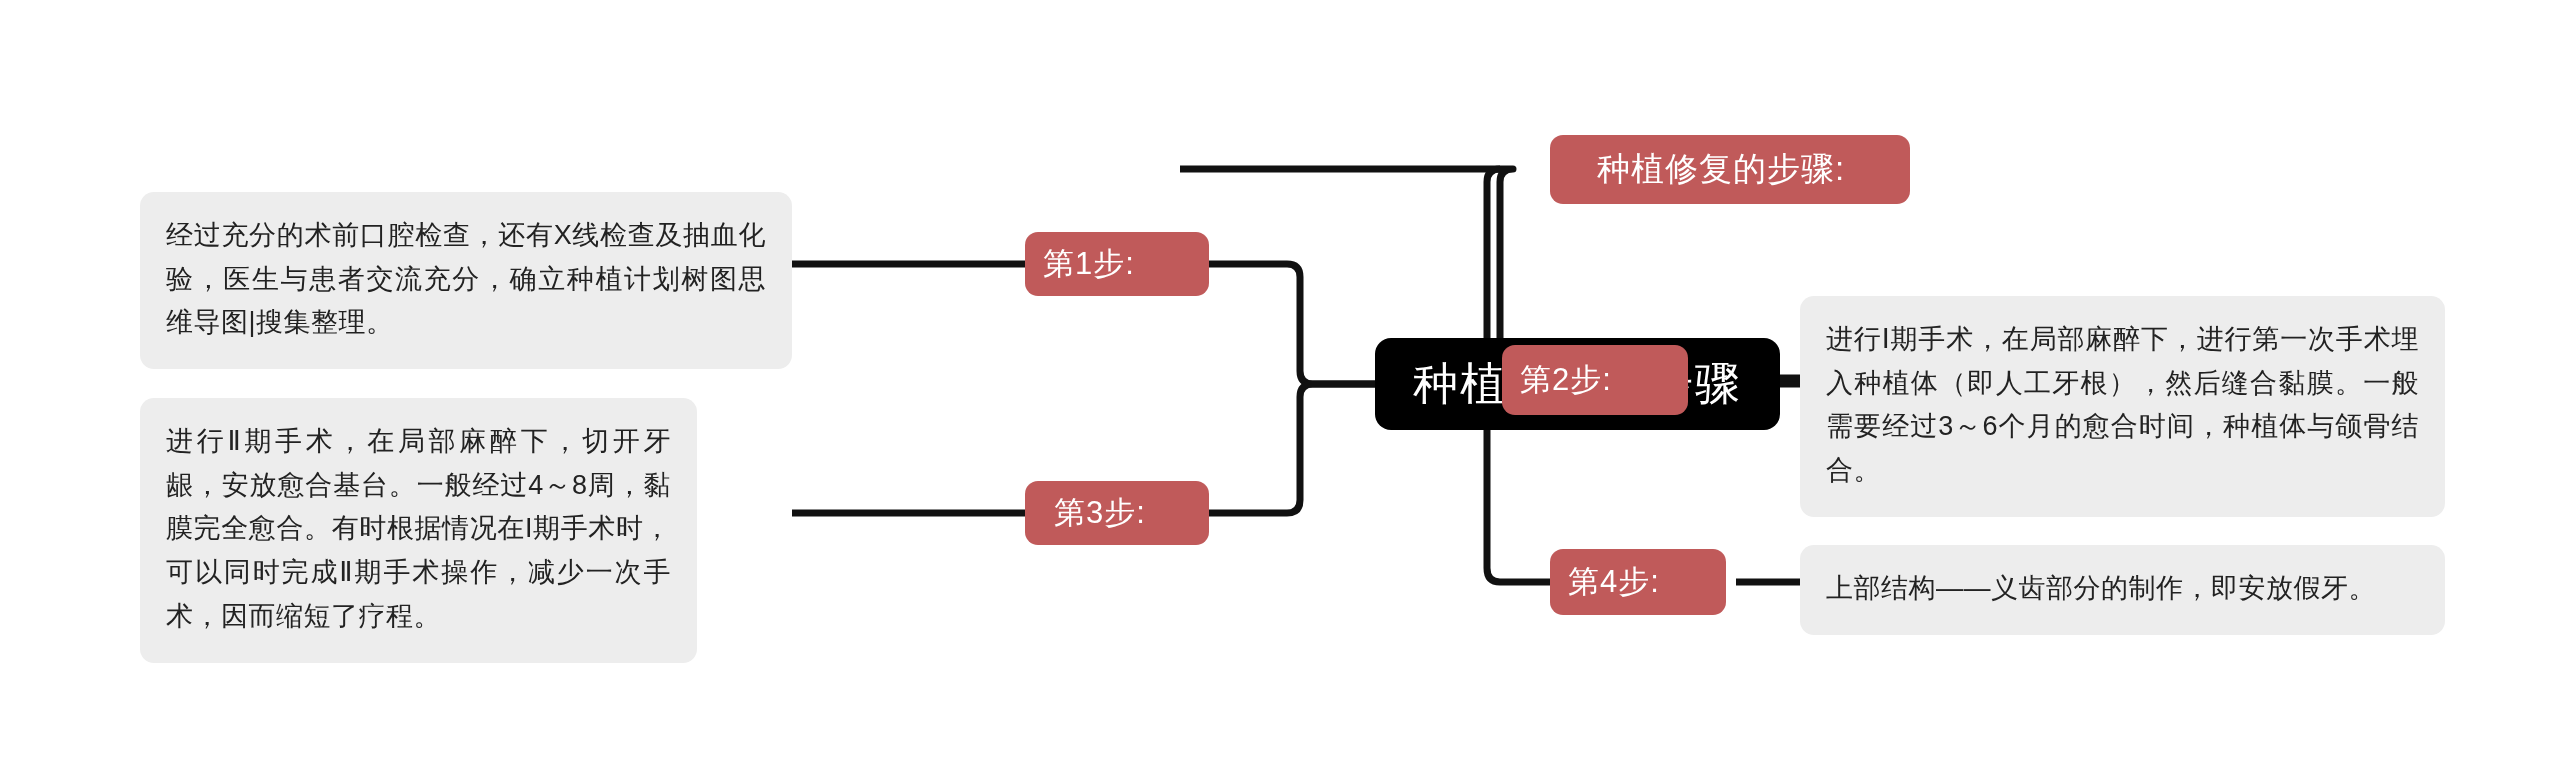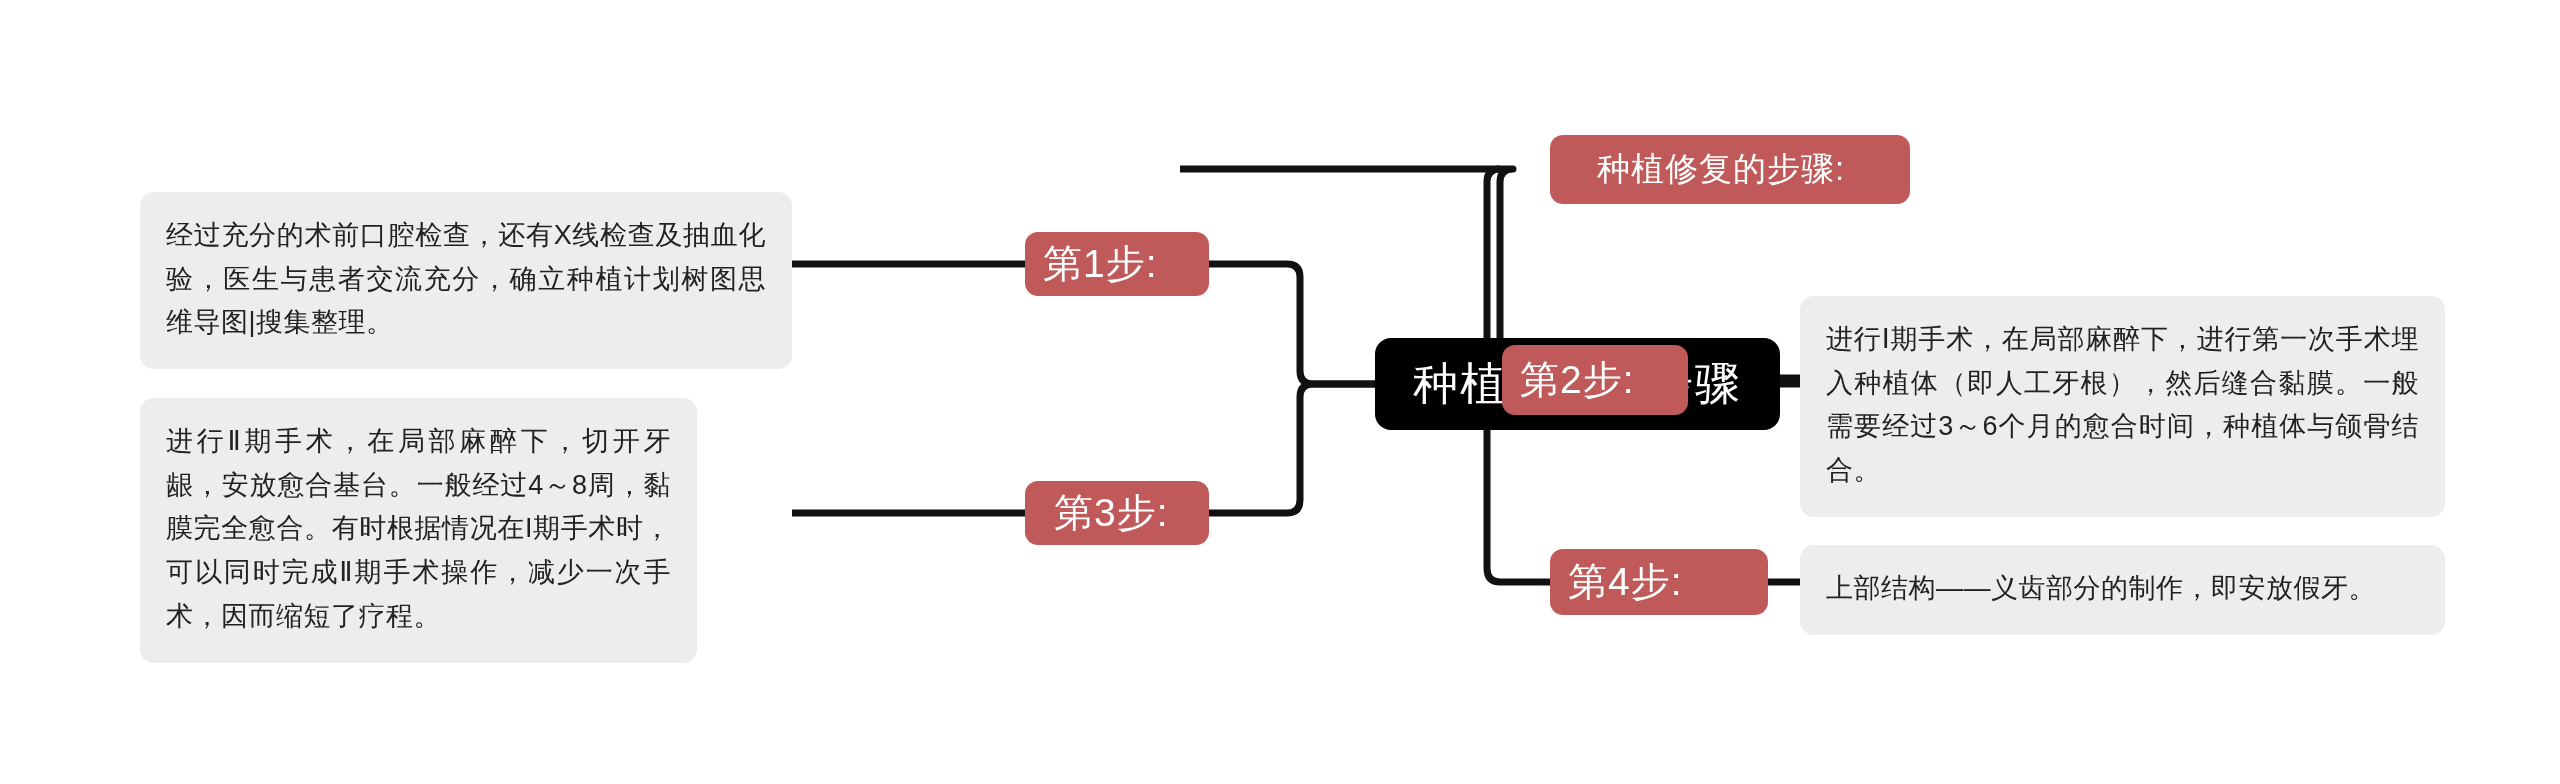--- a/index.html
+++ b/index.html
@@ -39,21 +39,21 @@
     line-height: 1.62;
     letter-spacing: 0.5px;
     text-align: justify;
   }
   .leaf .txt { display: block; width: 100%; }
   
   .chip {
     background: #c05a5a;
     border-radius: 13px;
     color: #ffffff;
-    font-size: 39px;
+    font-size: 31px;
     letter-spacing: 1px;
     justify-content: flex-start;
     padding: 0 18px;
   }
   .chip.wide {
     font-size: 33px;
   }
   
   .root {
     background: #000000;
@@ -65,21 +65,21 @@
   }
 
   
   #leaf-step1  { left: 140px;  top: 192px;  width: 652px;  }
   #leaf-step3  { left: 140px;  top: 398px;  width: 557px;  }
   #chip-step1  { left: 1025px; top: 232px;  width: 184px;  height: 64px; }
   #chip-step3  { left: 1025px; top: 481px;  width: 184px;  height: 64px; padding-left: 29px; }
   #root-node   { left: 1375px; top: 338px;  width: 405px;  height: 92px; }
   #chip-title  { left: 1550px; top: 135px;  width: 360px;  height: 69px; padding-left: 47px; }
   #chip-step2  { left: 1502px; top: 345px;  width: 186px;  height: 70px; }
-  #chip-step4  { left: 1550px; top: 549px;  width: 218px;  height: 66px; }
+  #chip-step4  { left: 1550px; top: 549px;  width: 176px;  height: 66px; }
   #leaf-step2  { left: 1800px; top: 296px;  width: 645px; border-radius: 14px;  }
   #leaf-step4  { left: 1800px; top: 545px;  width: 645px;  }
 </style>
 </head>
 <body>
 
 <div id="canvas">
 
   <svg id="connectors" viewBox="0 0 2560 784" xmlns="http://www.w3.org/2000/svg">
     <g fill="none" stroke="#111111" stroke-width="7" stroke-linecap="butt" stroke-linejoin="round">

